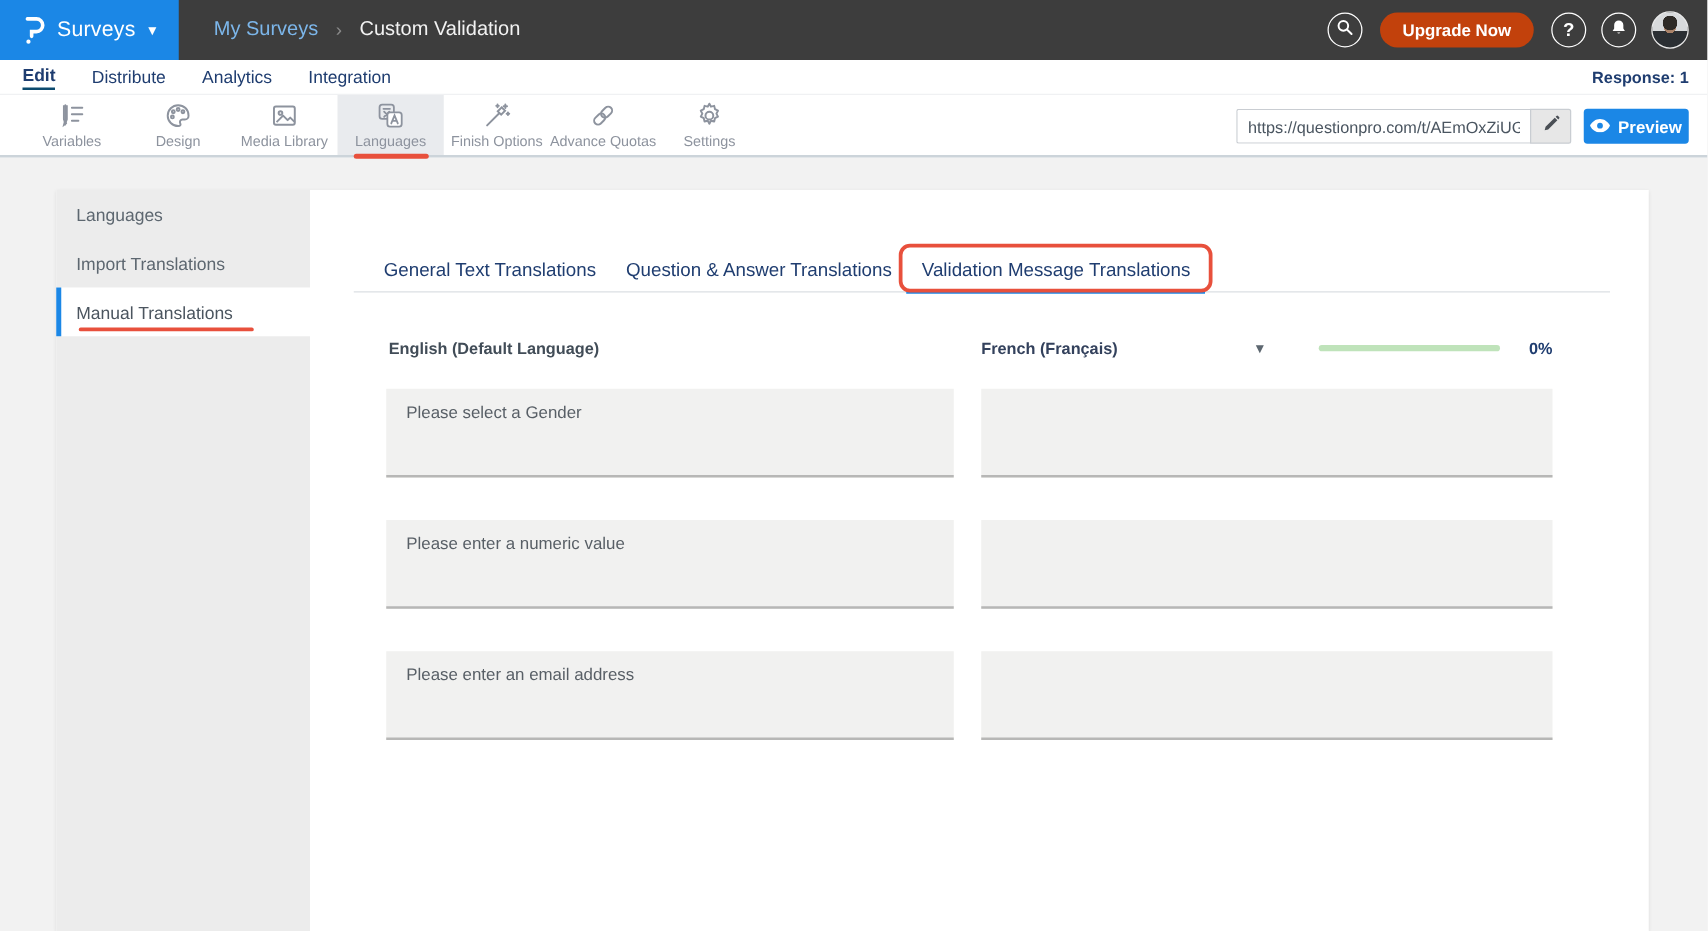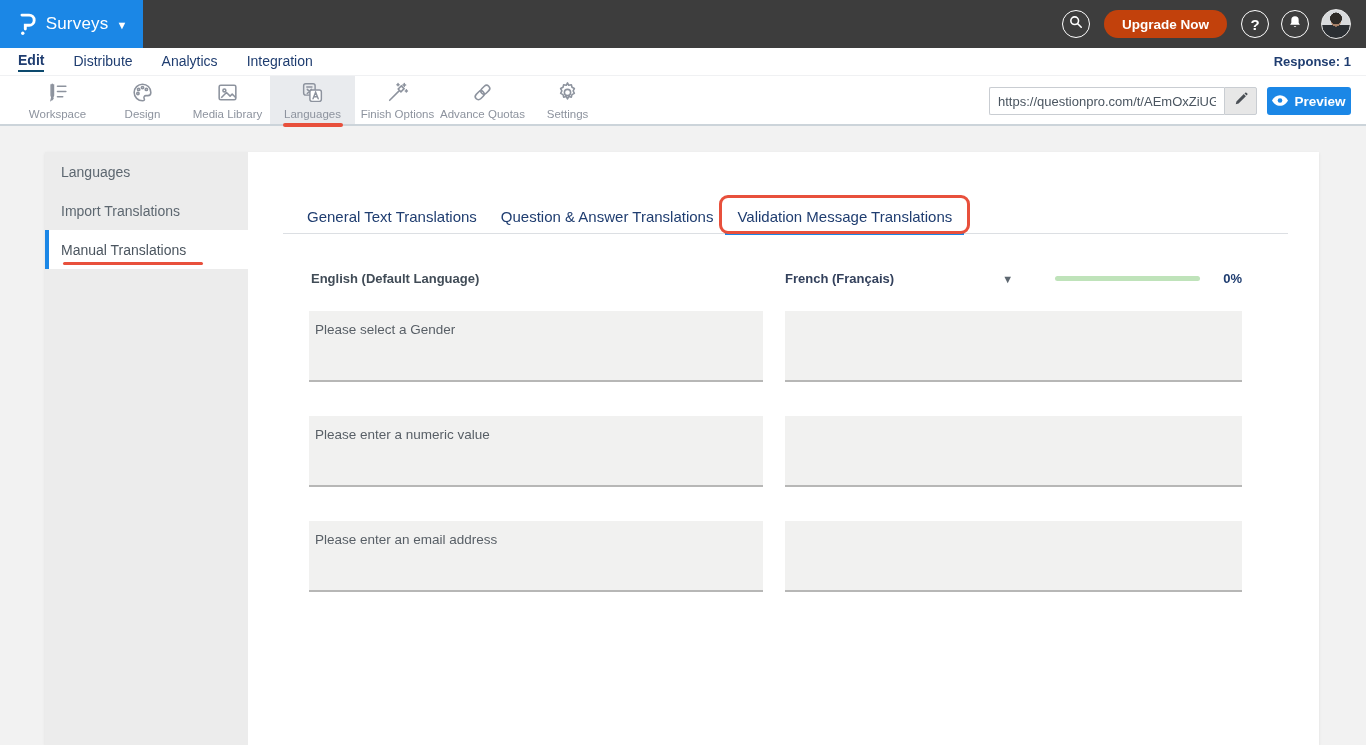--- a/index.html
+++ b/index.html
@@ -84,36 +84,41 @@
   .lang-grid { padding-left:26px; margin-top:37px; display:grid;
     grid-template-columns:454px 457px; column-gap:22px; }
   .lang-head-left { font-size:13px; font-weight:600; color:#414c57; padding-left:2px; }
   .lang-head-right { display:flex; align-items:center; }
   .target-lang { font-size:13px; font-weight:600; color:#33415c; cursor:pointer; }
   .dd-caret { color:#5d6770; font-size:11px; margin-left:auto; cursor:pointer; }
   .progress-track { width:145px; height:5px; border-radius:3px; background:#bfe3ba;
     margin-left:42px; }
   .progress-pct { font-size:13px; font-weight:600; color:#1f3d70; margin-left:23px; }
   .trans-box { height:71px; background:#f1f1f0; border-bottom:2px solid #b7b7b6;
-    padding:11px 6px; font-size:13.5px; color:#585f66; margin-bottom:34px; }
+    padding:11px 16px; font-size:13.5px; color:#585f66; margin-bottom:34px; }
   .trans-box.target { cursor:text; }
 </style>
 </head>
 <body>
 
 <div class="topbar">
   <div class="brand">
     <span class="tool-icon">
       <svg width="22" height="26" viewBox="0 0 26 30" fill="none" stroke="#fff" stroke-width="3.4" stroke-linecap="round">
         <path d="M7 4.5 h8.5 a6 6 0 0 1 0 12 H11 v4.5"></path>
         <circle cx="8" cy="26" r="2" fill="#fff" stroke="none"></circle>
       </svg>
     </span>
     <span class="brand-label">Surveys</span>
     <span class="brand-caret">▼</span>
+  </div>
+  <div class="breadcrumb">
+    <span class="bc-parent">My Surveys</span>
+    <span class="bc-sep">›</span>
+    <span class="bc-current">Custom Validation</span>
   </div>
   <div class="topbar-right">
     <div class="circle-btn">
       <span>
         <svg width="14" height="14" viewBox="0 0 16 16" fill="none" stroke="#fff" stroke-width="1.8" stroke-linecap="round">
           <circle cx="6.5" cy="6.5" r="4.4"></circle>
             <path d="M10 10 L14 14"></path>
         </svg>
       </span>
     </div>
@@ -144,21 +149,21 @@
 <div class="toolbar">
 
   <div class="tool-item">
     <span class="tool-icon">
       <svg width="25" height="25" viewBox="0 0 24 24" fill="none" stroke="#8d939e" stroke-width="1.5" stroke-linecap="round">
         <path d="M7 4 v11 l0 0 M7 15 l-1 4 1.6-1.2 M7 4 h0"></path>
           <path d="M5.9 4.8 h2.2 v10 l-1.1 3 -1.1-3z"></path>
         <path d="M12 6 H20 M12 11 H20 M12 16 H17"></path>
       </svg>
     </span>
-    <span class="tool-label">Workspace</span>
+    <span class="tool-label">Variables</span>
   </div>
 
   <div class="tool-item">
     <span class="tool-icon">
       <svg width="25" height="25" viewBox="0 0 24 24" fill="none" stroke="#8d939e" stroke-width="1.5">
         <path d="M12 4 a8 8 0 1 0 0 16 c1.8 0 2.2-1.1 1.6-2.2 -.7-1.3.2-2.8 1.7-2.8 h1.9 c1.6 0 2.8-1.3 2.8-3 C20 7.2 16.4 4 12 4z"></path>
         <circle cx="8.3" cy="9" r="1.1"></circle>
           <circle cx="12" cy="7.3" r="1.1"></circle>
           <circle cx="15.7" cy="9" r="1.1"></circle>
           <circle cx="7.6" cy="13" r="1.1"></circle>

